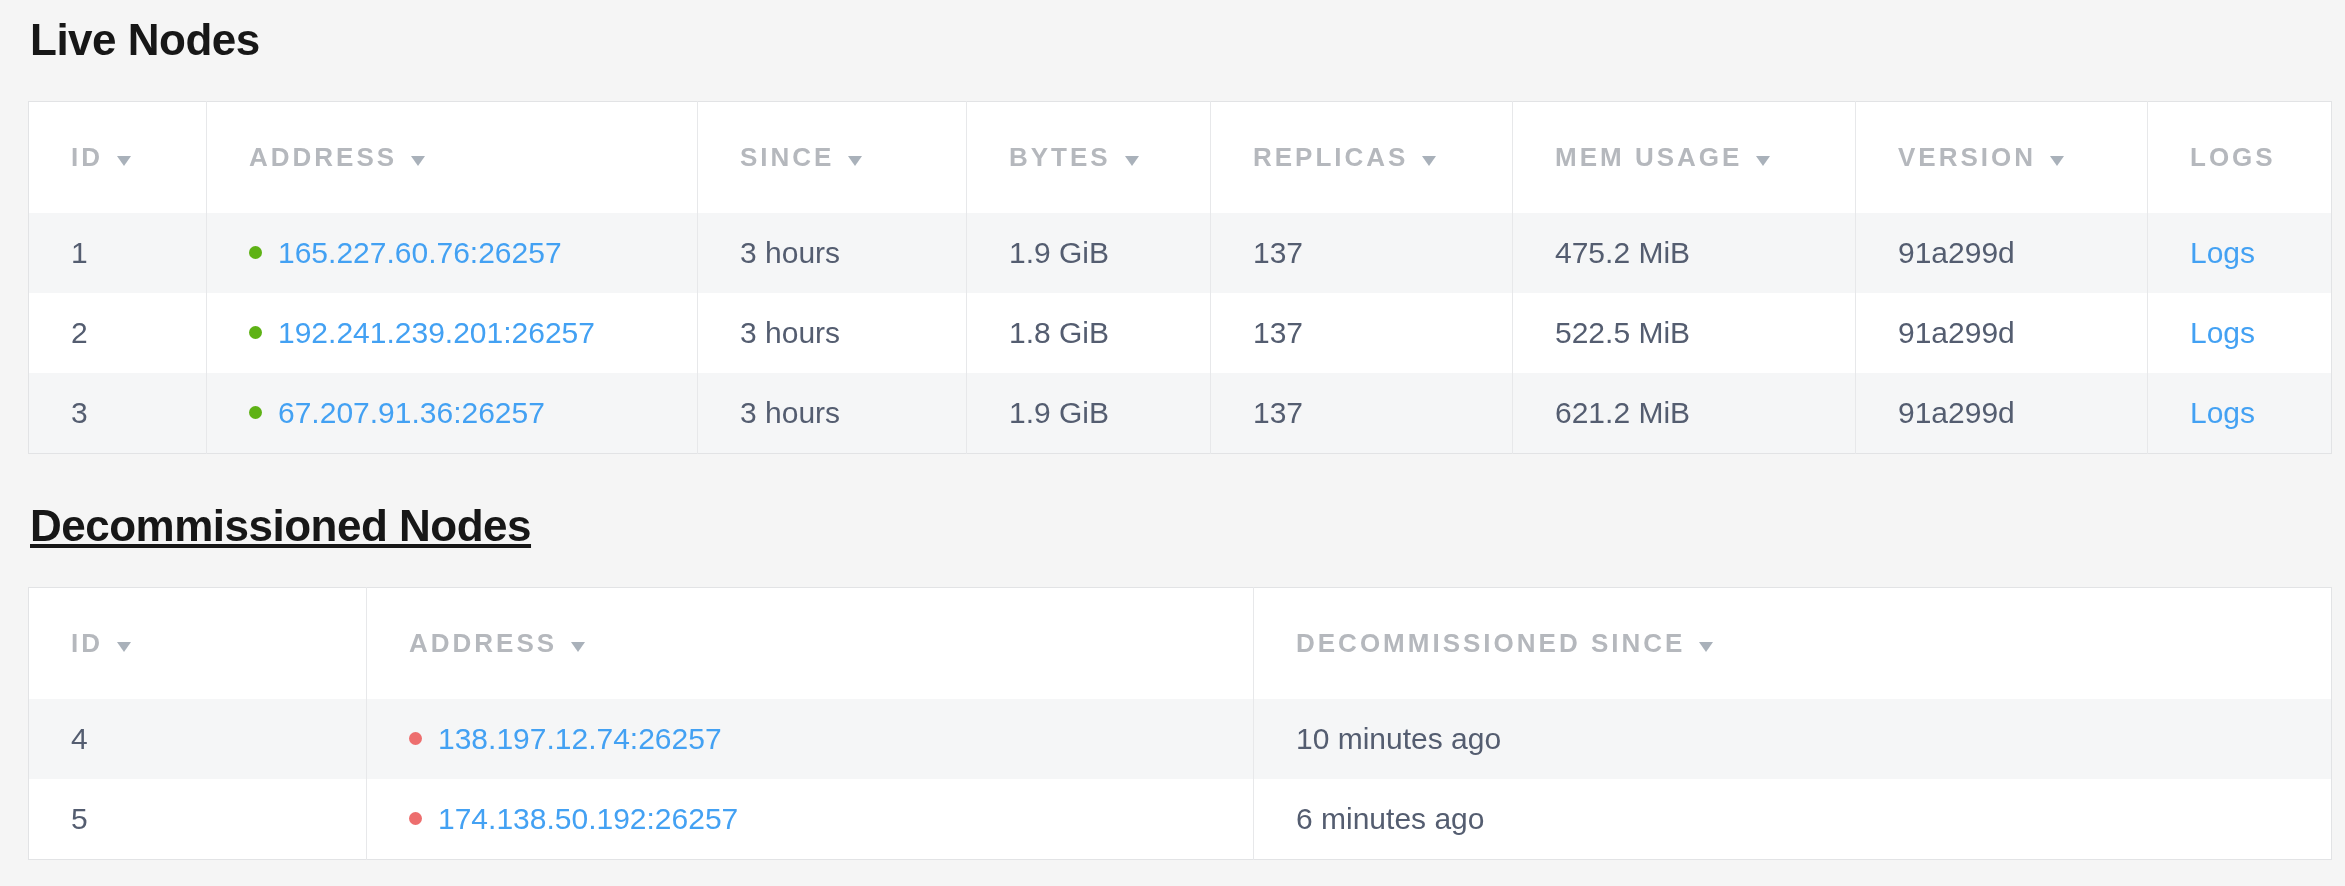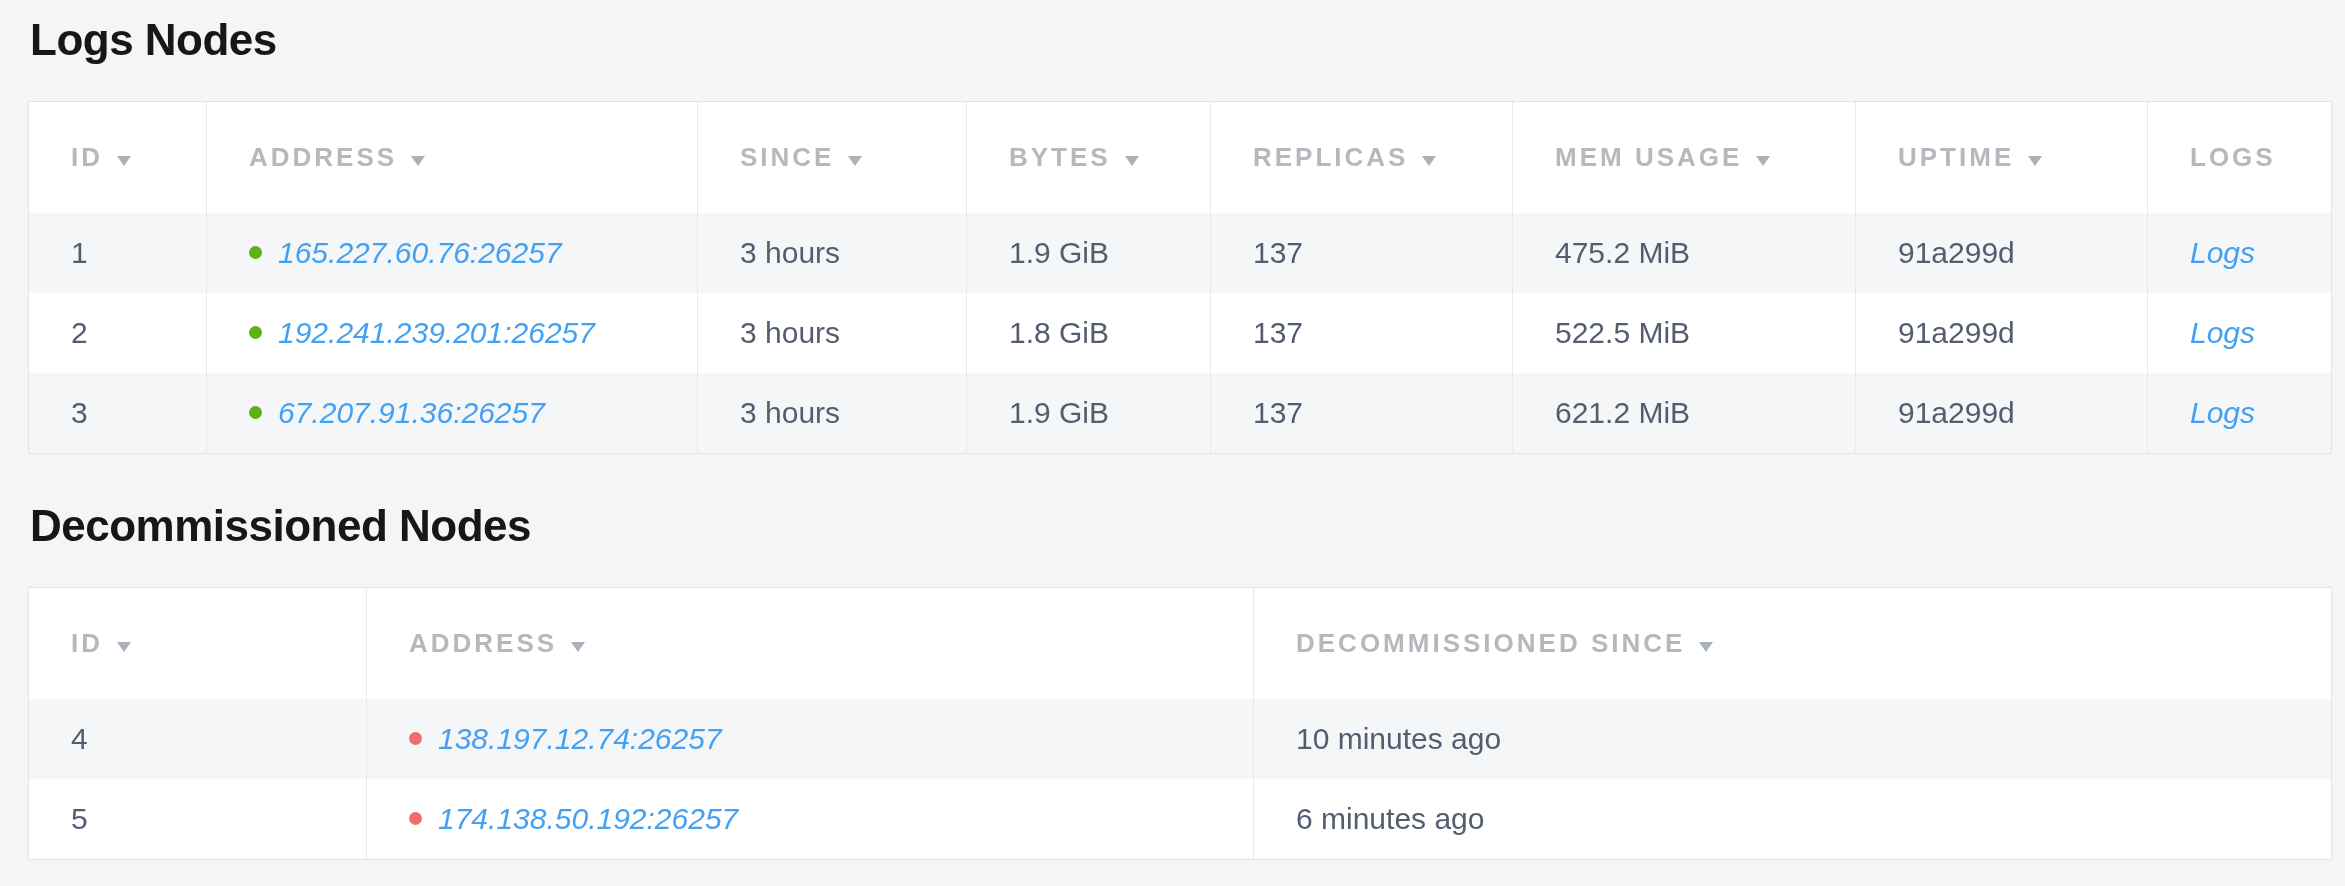--- a/index.html
+++ b/index.html
@@ -15,20 +15,21 @@
   .section-title {
     font-size: 44px;
     font-weight: bold;
     color: #171717;
     letter-spacing: -0.5px;
     margin: 0 0 34px 2px;
     line-height: 1.2;
   }
   .section-title.second {
     margin-top: 46px;
+    text-decoration: underline;
   }
   table.nodes-table {
     border-collapse: collapse;
     table-layout: fixed;
     width: 2303px;
     background: #0369a1;
     border: 1px solid #e2e3e5;
   }
   table.nodes-table th,
   table.nodes-table td {
@@ -73,51 +74,50 @@
     margin-right: 16px;
     vertical-align: middle;
     position: relative;
     top: -2px;
   }
   .dot-live { background: #5eb215; }
   .dot-decomm { background: #ed6e6e; }
   a.link {
     color: #43a1f3;
     text-decoration: none;
-    font-style: italic;
   }
 </style>
 </head>
 <body>
 
 <main>
 
   <section>
-    <h1 class="section-title">Logs Nodes</h1>
+    <h1 class="section-title">Live Nodes</h1>
 
     <table class="nodes-table">
       <colgroup>
         <col style="width:178px">
           <col style="width:491px">
           <col style="width:269px">
           <col style="width:244px">
         <col style="width:302px">
           <col style="width:343px">
           <col style="width:292px">
           <col style="width:184px">
       </colgroup>
       <thead>
         <tr>
           <th><span>ID</span><span class="sort-arrow"></span></th>
           <th><span>ADDRESS</span><span class="sort-arrow"></span></th>
           <th><span>SINCE</span><span class="sort-arrow"></span></th>
           <th><span>BYTES</span><span class="sort-arrow"></span></th>
           <th><span>REPLICAS</span><span class="sort-arrow"></span></th>
           <th><span>MEM USAGE</span><span class="sort-arrow"></span></th>
-          <th><span>UPTIME</span><span class="sort-arrow"></span></th>
+          <th><span>VERSION</span><span class="sort-arrow"></span></th>
           <th class="not-sortable"><span>LOGS</span></th>
         </tr>
       </thead>
       <tbody>
         <tr>
           <td>1</td>
           <td><span class="dot dot-live"></span><a class="link" href="#">165.227.60.76:26257</a></td>
           <td>3 hours</td>
           <td>1.9 GiB</td>
           <td>137</td>

